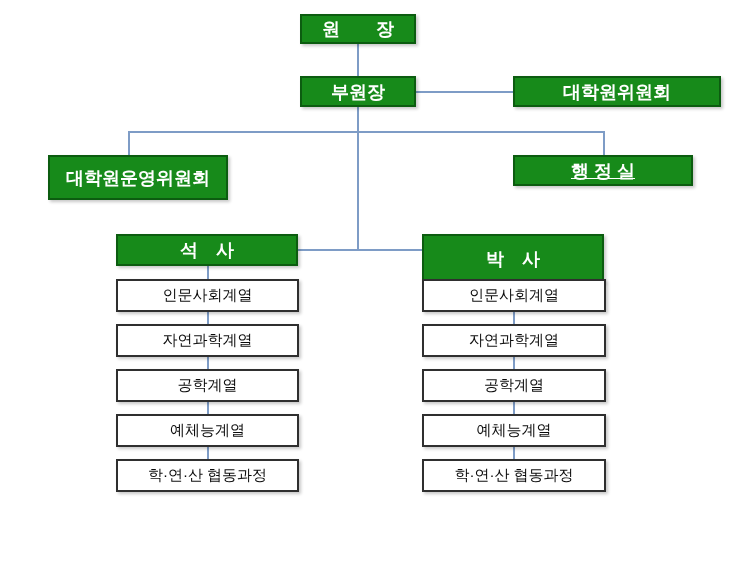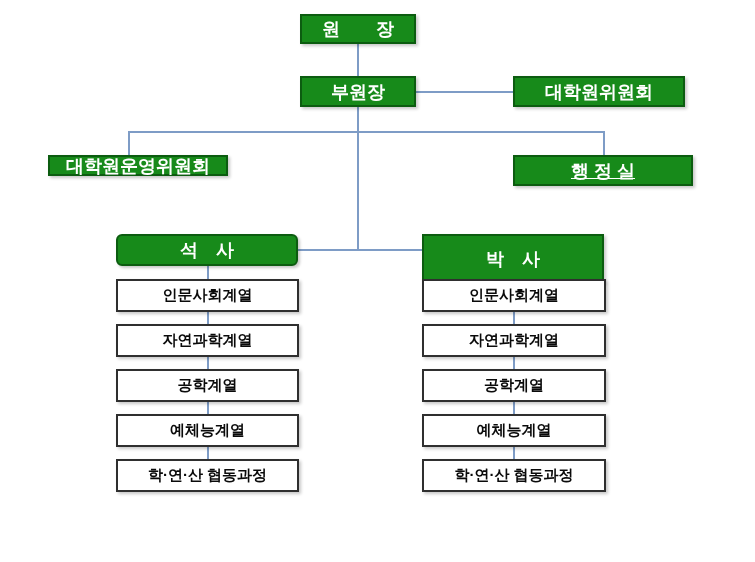--- a/index.html
+++ b/index.html
@@ -29,21 +29,21 @@
     border: 2px solid var(--box-green-border, #0C5C10);
     color: #ffffff;
     font-weight: bold;
     font-size: 18px;
     box-shadow: 2px 2px 3px rgba(0,0,0,0.22);
   }
   .node-white {
     background: #ffffff;
     border: 2px solid var(--track-box-border, #2F2F2F);
     color: #0a0a0a;
-    font-weight: bold;
+    font-weight: normal;
     font-size: 15px;
     box-shadow: 2px 2px 3px rgba(0,0,0,0.22);
   }
   .vline {
     position: absolute;
     width: 1.5px;
     background: var(--connector-blue, #7E9CC6);
   }
   .hline {
     position: absolute;
@@ -73,27 +73,27 @@
   <div class="vline" style="left:513px; top:266px; height:13px;"></div>
   <div class="vline" style="left:513px; top:312px; height:12px;"></div>
   <div class="vline" style="left:513px; top:357px; height:12px;"></div>
   <div class="vline" style="left:513px; top:402px; height:12px;"></div>
   <div class="vline" style="left:513px; top:447px; height:12px;"></div>
 
   <div class="node node-green" style="left:300px; top:14px;  width:116px; height:30px;">원　　장</div>
 
   <div class="node node-green" style="left:300px; top:76px;  width:116px; height:31px;">부원장</div>
 
-  <div class="node node-green" style="left:513px; top:76px;  width:172px; height:31px;">대학원위원회</div>
+  <div class="node node-green" style="left:513px; top:76px;  width:208px; height:31px;">대학원위원회</div>
 
-  <div class="node node-green" style="left:48px;  top:155px; width:180px; height:21px;">대학원운영위원회</div>
+  <div class="node node-green" style="left:48px;  top:155px; width:180px; height:45px;">대학원운영위원회</div>
 
   <div class="node node-green" style="left:513px; top:155px; width:180px; height:31px;text-decoration:underline;">행 정 실</div>
 
-  <div class="node node-green" style="left:116px; top:234px; width:182px; height:32px;border-radius:6px;">석　사</div>
+  <div class="node node-green" style="left:116px; top:234px; width:182px; height:32px;">석　사</div>
 
   <div class="node node-green" style="left:422px; top:234px; width:182px; height:49px;">박　사</div>
 
   <div class="node node-white" style="left:116px; top:279px; width:183px; height:33px;">인문사회계열</div>
   <div class="node node-white" style="left:116px; top:324px; width:183px; height:33px;">자연과학계열</div>
   <div class="node node-white" style="left:116px; top:369px; width:183px; height:33px;">공학계열</div>
   <div class="node node-white" style="left:116px; top:414px; width:183px; height:33px;">예체능계열</div>
   <div class="node node-white" style="left:116px; top:459px; width:183px; height:33px;">학·연·산 협동과정</div>
 
   <div class="node node-white" style="left:422px; top:279px; width:184px; height:33px;">인문사회계열</div>

